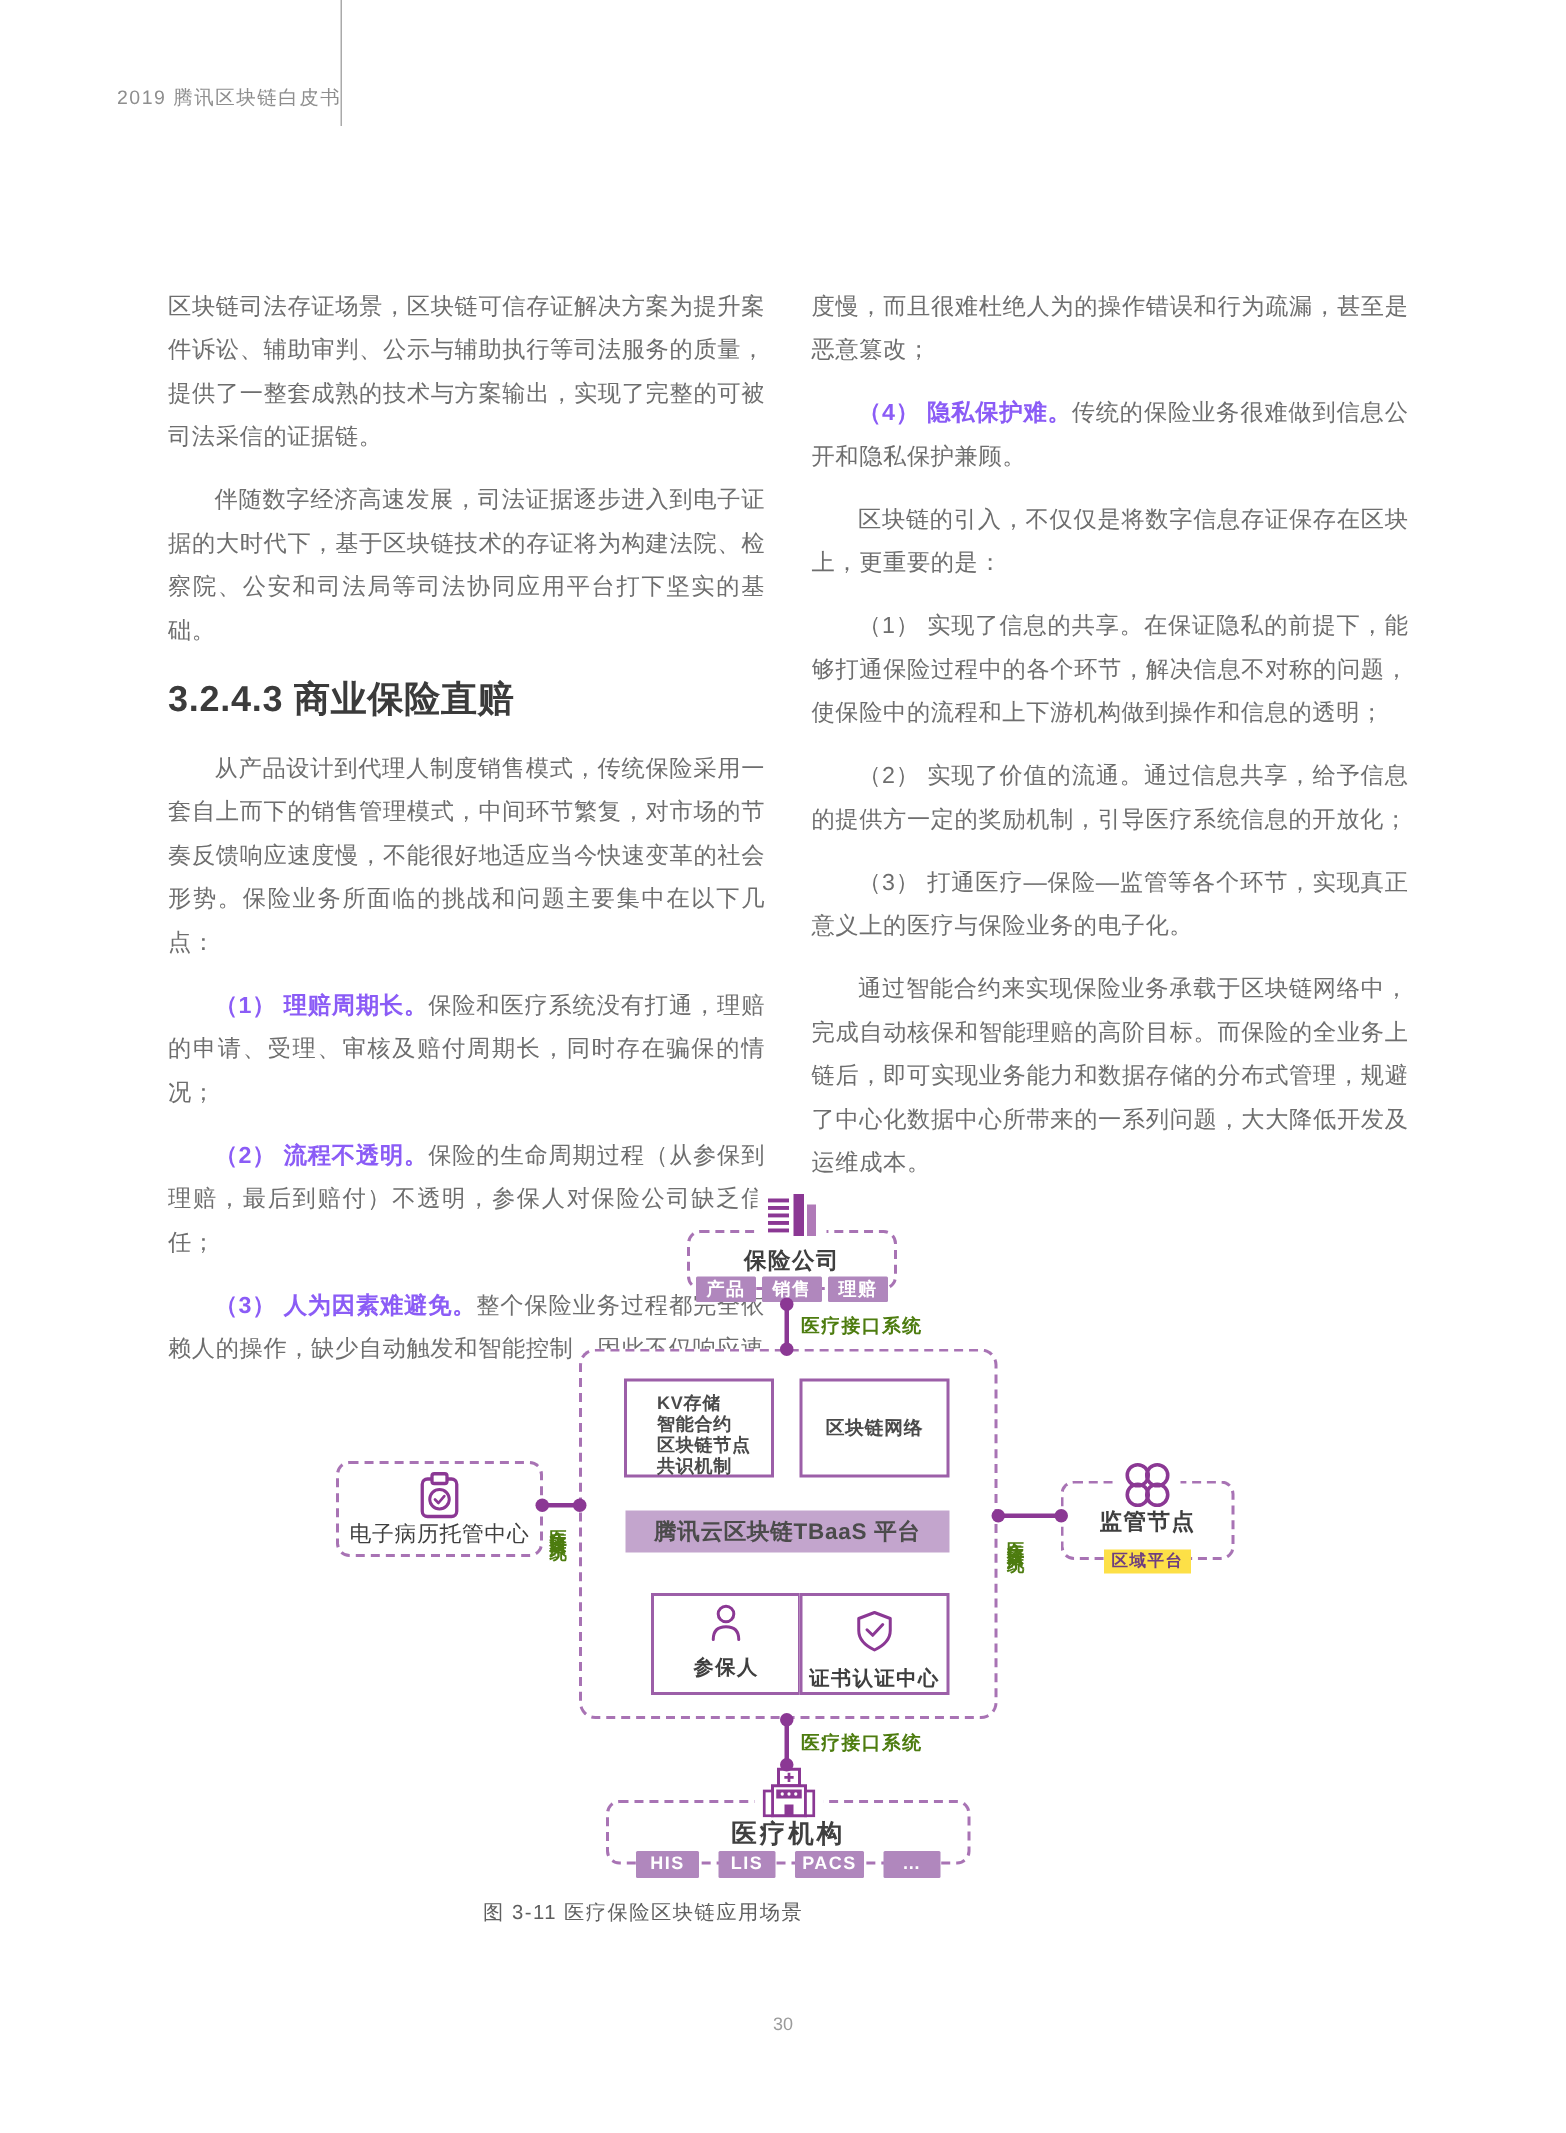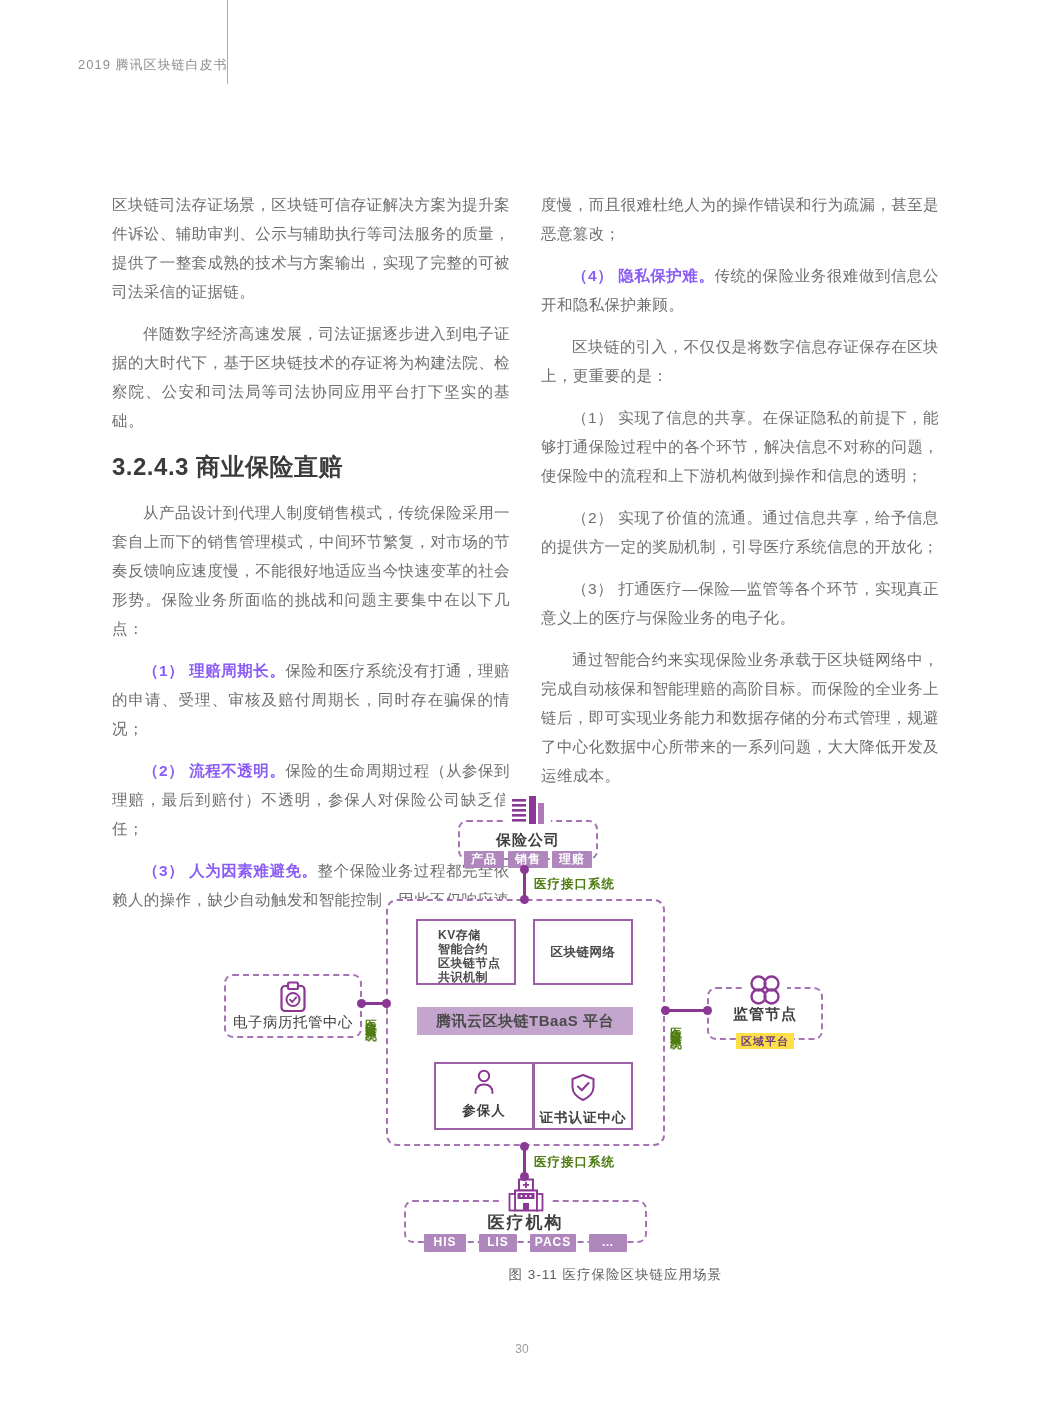--- a/index.html
+++ b/index.html
@@ -63,21 +63,21 @@
   .reg-tag { position:absolute; left:736px; top:1033px; width:58px; height:16px; background:#fde047; color:#6d3d80; font-size:11px; font-weight:bold; text-align:center; line-height:16px; letter-spacing:1px; z-index:6; }
 
   
   .med-box { left:404px; top:1200px; width:243px; height:43px; }
   .med-label { position:absolute; left:0; top:9px; width:100%; font-size:17px; letter-spacing:2px; }
   .med-icon { left:50%; top:-24px; transform:translateX(-50%); }
   .med-tags { position:absolute; left:404px; top:1234px; width:243px; display:flex; justify-content:center; gap:13px; z-index:6; }
   .med-tags .tag { line-height:17px; height:18px; font-size:12px; }
   .tag-his { width:42px; } .tag-lis { width:38px; } .tag-pacs { width:46px; } .tag-more { width:38px; }
 
-  .fig-caption { position:absolute; left:322px; top:1266px; width:400px; text-align:right; font-size:13.5px; color:#5f5f5f; letter-spacing:1px; }
+  .fig-caption { position:absolute; left:322px; top:1266px; width:400px; text-align:left; font-size:13.5px; color:#5f5f5f; letter-spacing:1px; }
 
   
   .line-top { left:523px; top:869px; width:3px; height:31px; }
   .line-bottom { left:523px; top:1146px; width:3px; height:31px; }
   .line-left { left:361px; top:1002px; width:25px; height:3px; }
   .line-right { left:665px; top:1009px; width:42px; height:3px; }
   .dot-d1 { left:520px; top:865px; }
   .dot-d2 { left:520px; top:895px; }
   .dot-d3 { left:382px; top:999px; }
   .dot-d4 { left:357px; top:999px; }

